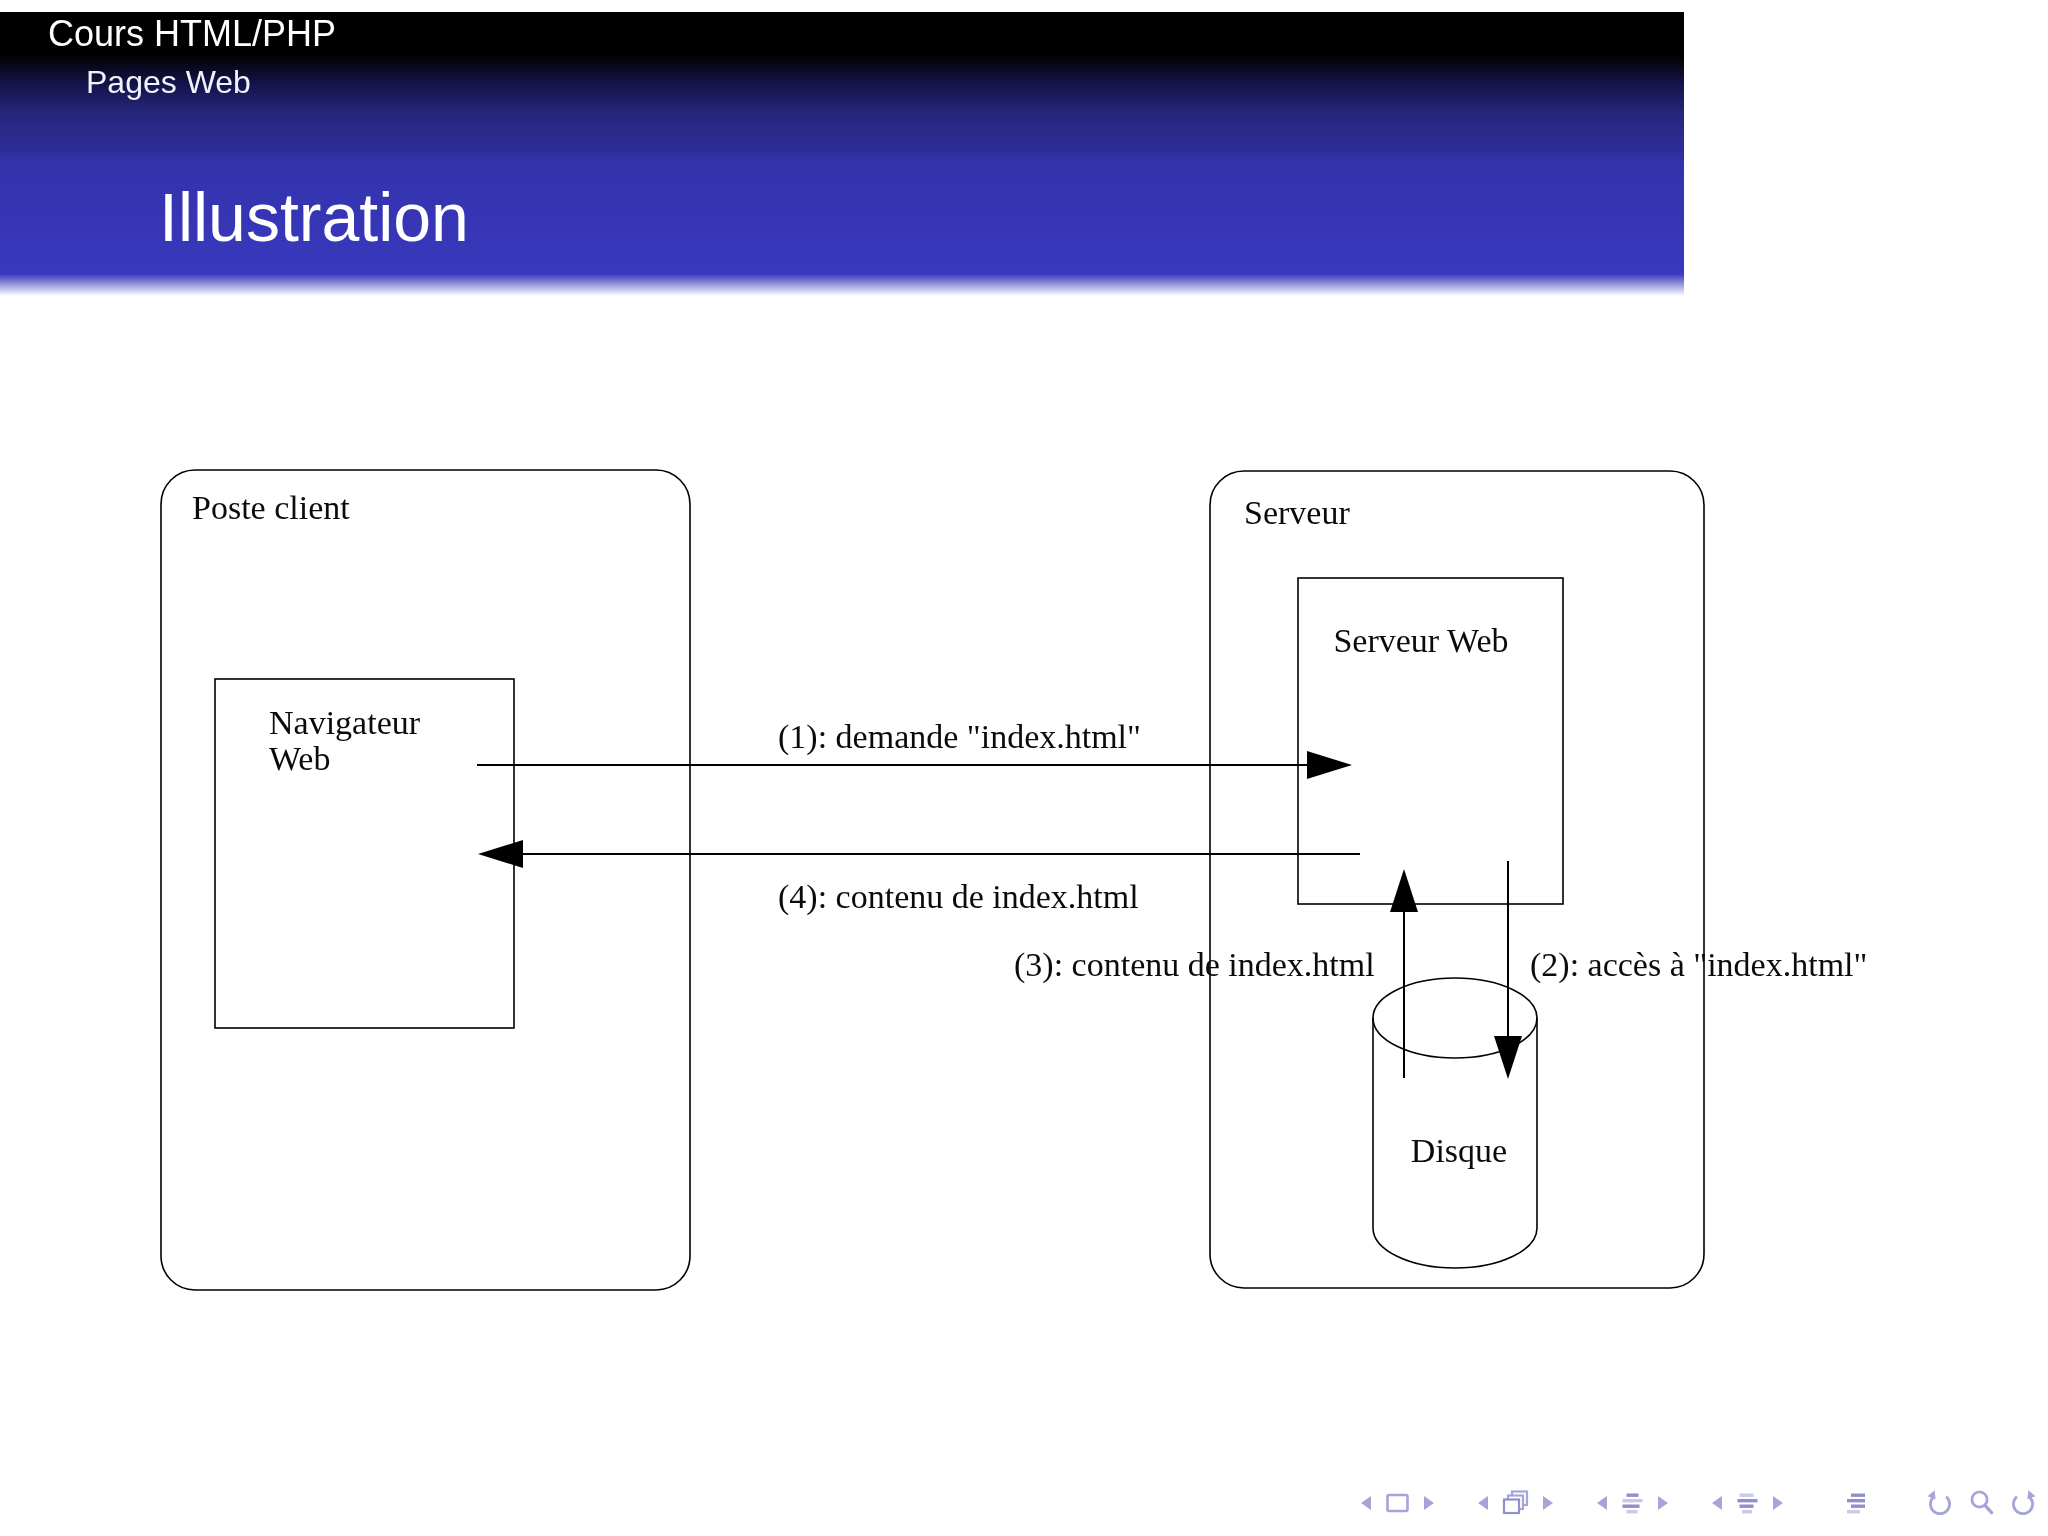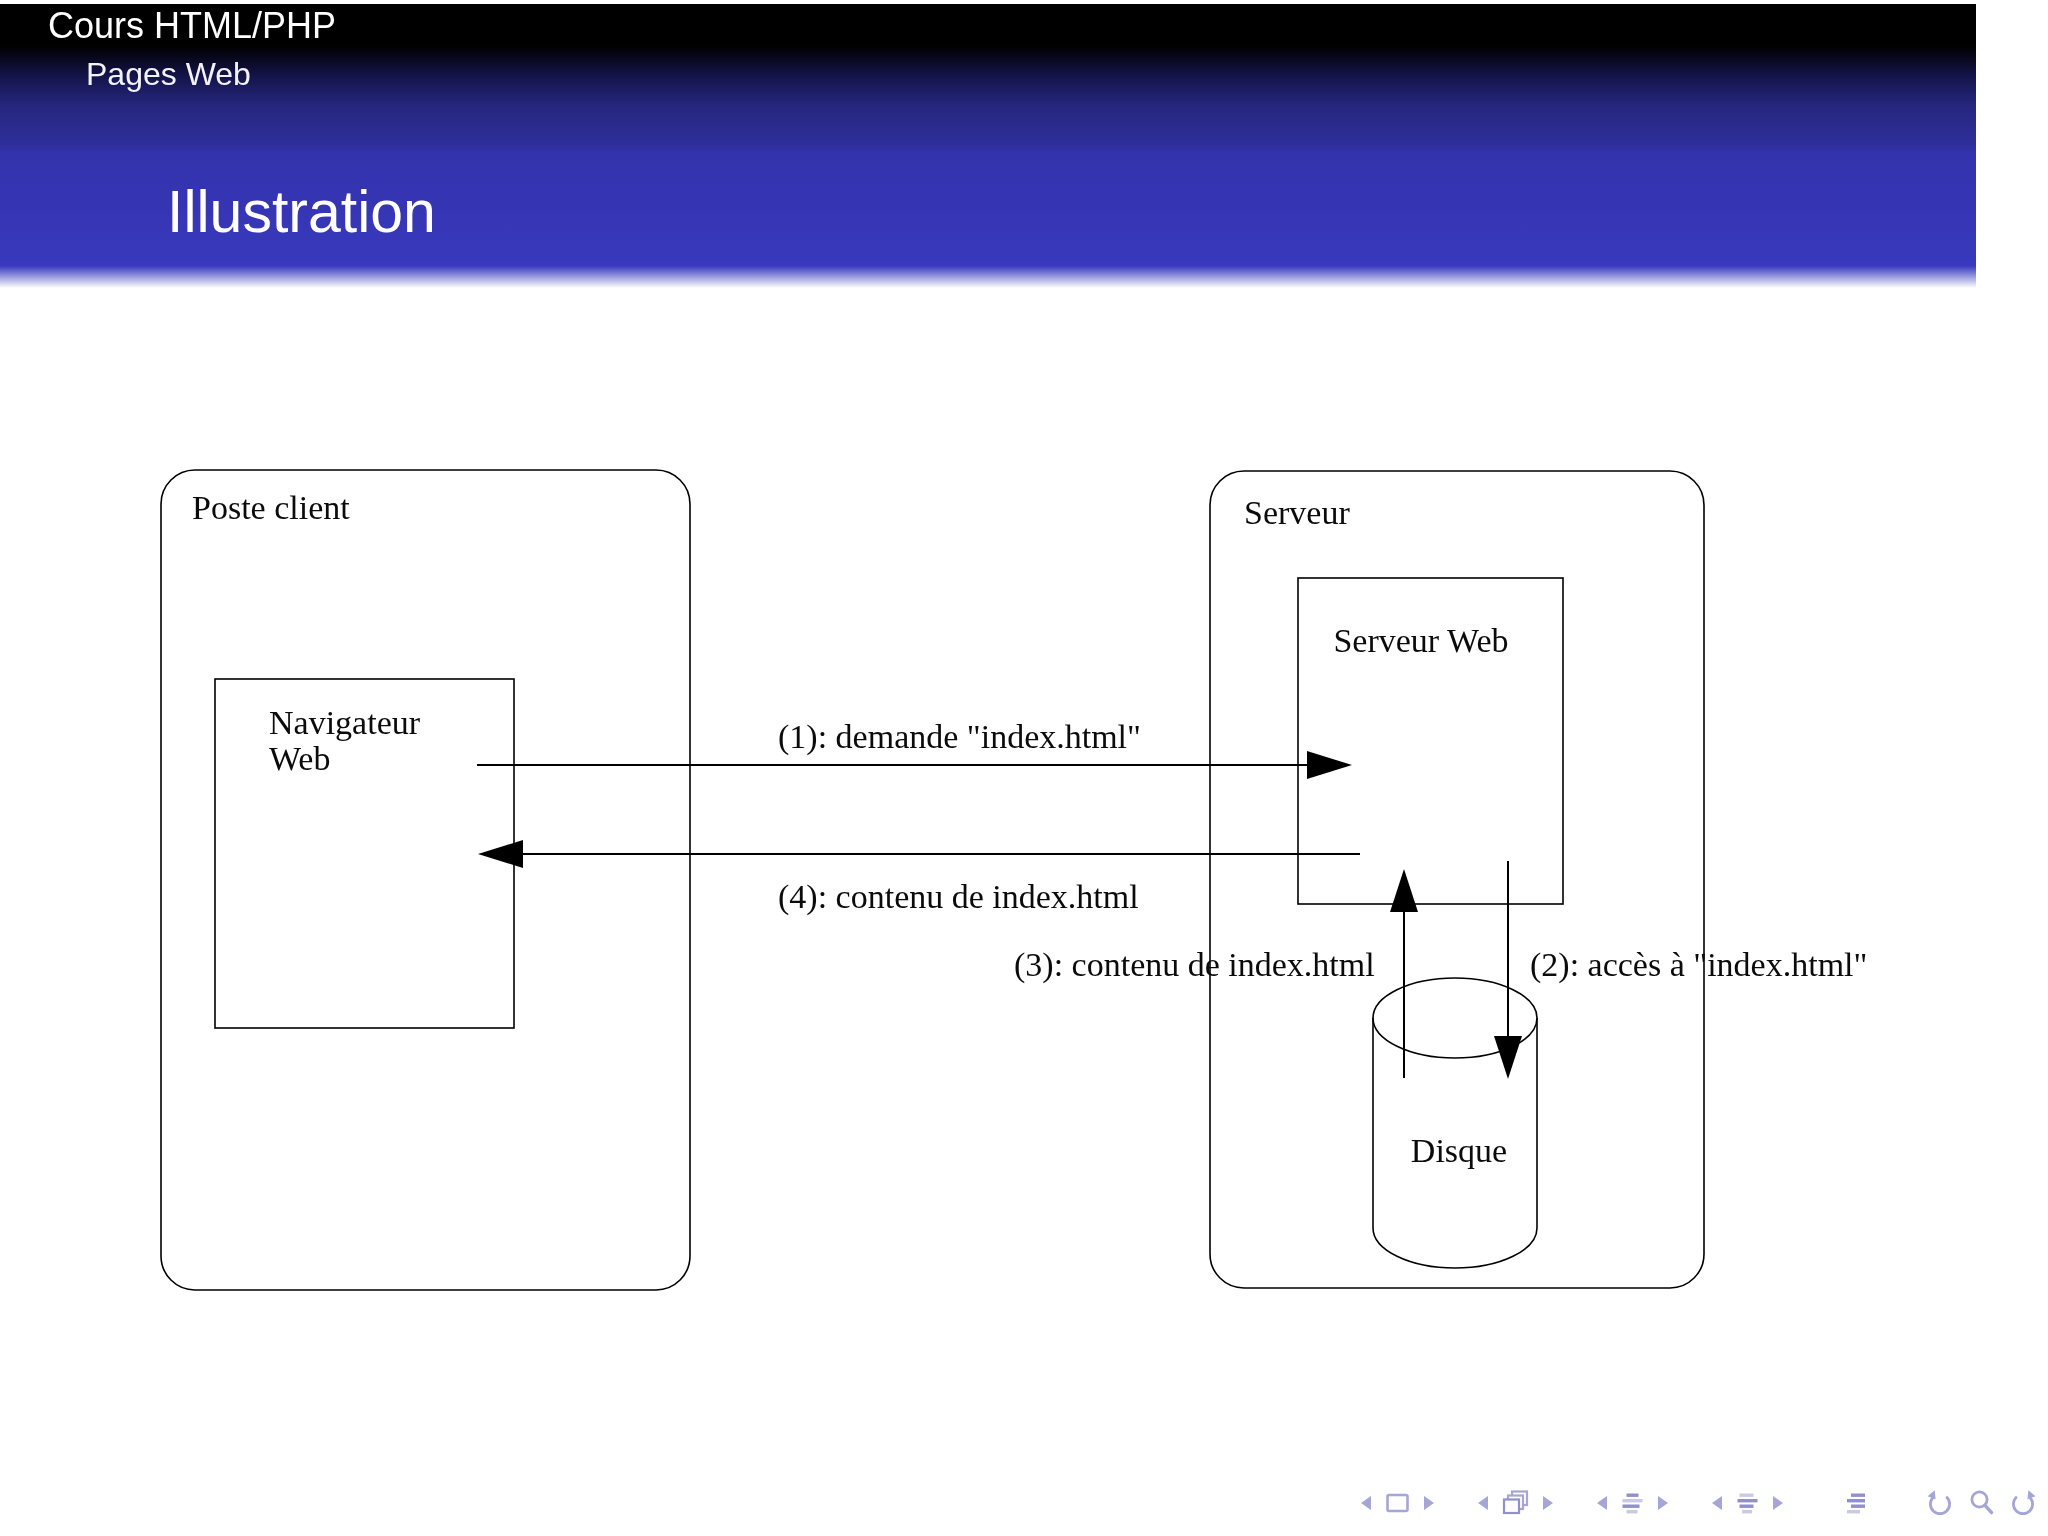--- a/index.html
+++ b/index.html
@@ -1,31 +1,31 @@
 <!DOCTYPE html>
 <html><head>
 <meta charset="utf-8">
 <style>
   html,body{margin:0;padding:0;background:#fff;}
   .slide{position:relative;width:2048px;height:1536px;background:#ffffff;overflow:hidden;
          font-family:"Liberation Sans", sans-serif;}
 
   
-  .header{position:absolute;left:0;top:4px;width:1976px;height:290px;
+  .header{position:absolute;left:0;top:12px;width:1684px;height:290px;
     background:linear-gradient(180deg,
       #000000 0px,#000000 42px,
       #14144a 72px,
       #26267f 102px,
       #2e2e9a 140px,
       #3333ad 150px,
       #3838bc 256px,#3a3ac0 262px,
       #ffffff 284px,#ffffff 290px);}
   .course-title{position:absolute;left:48px;top:4px;font-size:36px;color:#fff;line-height:1;white-space:nowrap;}
   .section-title{position:absolute;left:86px;top:54px;font-size:32px;color:#f2f2fa;line-height:1;white-space:nowrap;text-align:right;}
-  .frame-title{position:absolute;left:151px;top:163px;margin:16px;font-size:59px;font-weight:400;
+  .frame-title{position:absolute;left:151px;top:163px;margin:8px;font-size:68px;font-weight:400;
                color:#ffffff;line-height:1;letter-spacing:0;white-space:nowrap;}
 
   
   svg.diagram{position:absolute;left:0;top:0;}
   .shape{fill:none;stroke:#000;stroke-width:1.6;}
   .aline{stroke:#000;stroke-width:2;fill:none;}
   .ahead{fill:#000;stroke:none;}
   .dlabel{font-family:"Liberation Serif", serif;font-size:34px;fill:#0b0b0b;}
 
   

